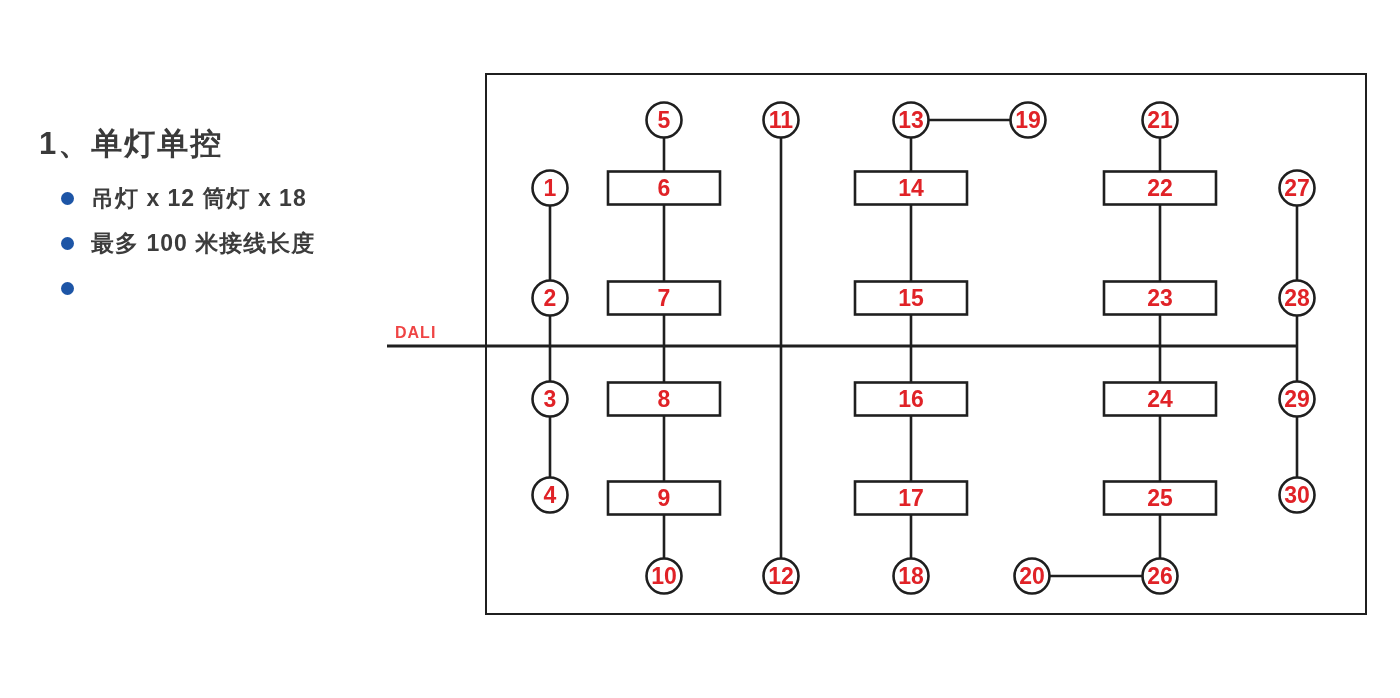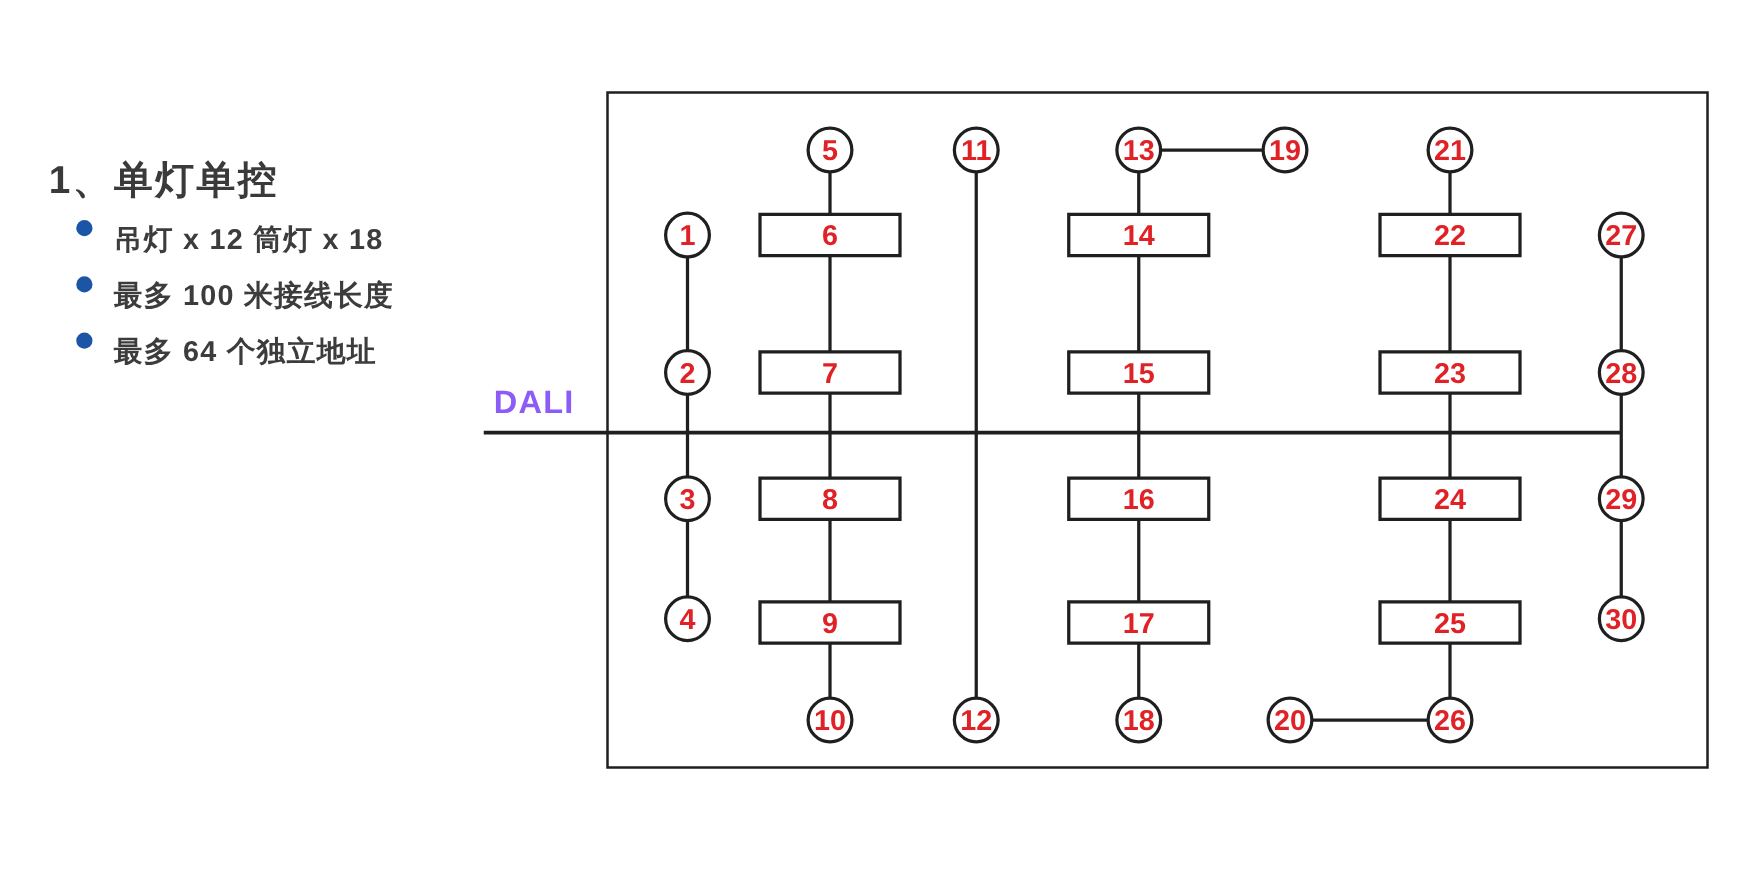--- a/index.html
+++ b/index.html
@@ -24,42 +24,43 @@
   .spec-list {
     position: absolute;
     left: 61px;
     top: 176px;
     margin: 0;
     padding: 0;
     list-style: none;
   }
   .spec-list li {
     display: flex;
+    align-items: center;
     height: 45px;
     font-size: 23px;
     color: #3c3c3c;
     font-weight: 600;
     letter-spacing: 1px;
     white-space: nowrap;
   }
   .spec-dot {
     flex: 0 0 auto;
     width: 13px;
     height: 13px;
     border-radius: 50%;
     margin-right: 17px;
     background: #1d55a6;
   }
   .bus-label {
     position: absolute;
     left: 395px;
-    top: 306px;
-    font-size: 26px;
+    top: 324px;
+    font-size: 16px;
     font-weight: 700;
-    color: #8b5cf6;
+    color: #ef4444;
     letter-spacing: 1px;
   }
   svg.diagram {
     position: absolute;
     left: 0;
     top: 0;
   }
 </style>
 </head>
 <body>
@@ -72,21 +73,20 @@
     <li>
       <span class="spec-dot"></span>
       <span>吊灯 x 12  筒灯 x 18</span>
     </li>
     <li>
       <span class="spec-dot"></span>
       <span>最多 100 米接线长度</span>
     </li>
     <li>
       <span class="spec-dot"></span>
-      <span>最多 64 个独立地址</span>
     </li>
   </ul>
 
   <div class="bus-label">DALI</div>
 
   <svg class="diagram" id="diagram-svg" width="1400" height="698" viewBox="0 0 1400 698">
       <line x1="550" y1="188" x2="550" y2="495" stroke="#1f1f1f" stroke-width="2.6"></line>
       <line x1="664" y1="120" x2="664" y2="576" stroke="#1f1f1f" stroke-width="2.6"></line>
       <line x1="781" y1="120" x2="781" y2="576" stroke="#1f1f1f" stroke-width="2.6"></line>
       <line x1="911" y1="120" x2="911" y2="576" stroke="#1f1f1f" stroke-width="2.6"></line>

